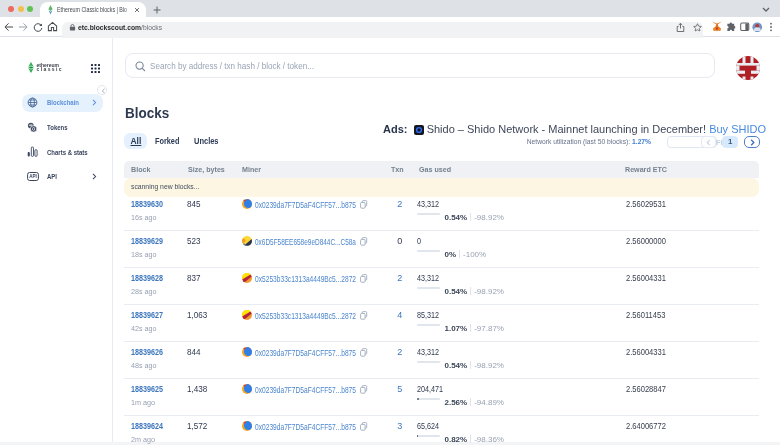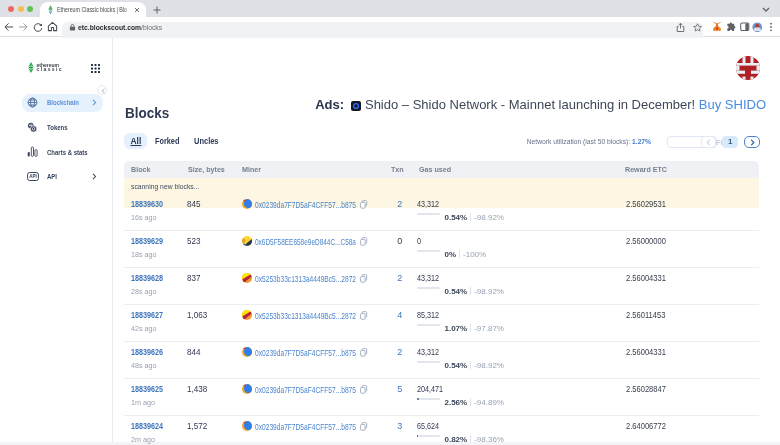--- a/index.html
+++ b/index.html
@@ -31,32 +31,32 @@
   #nav-blockchain .ic { left:5px; }
   #nav-blockchain .chev { left:70px; }
   #collapse { position:absolute; left:97px; top:47px; width:10px; height:10px; border-radius:50%;
     background:#fff; border:1px solid #e3e7ee; }
   
   #search { position:absolute; left:124.5px; top:15px; width:590px; height:25px;
     border:1px solid #e6e9f0; border-radius:8px; }
   #search .ph { position:absolute; left:24px; top:7px; font-size:9px; color:#9aa4b6; transform:scaleX(0.9); transform-origin:left top; white-space:nowrap; }
   
   #h1 { position:absolute; left:125px; top:66px; font-size:15.5px; font-weight:bold; color:#2e3a4f; transform:scaleX(0.87); transform-origin:left top; }
-  #ads { position:absolute; right:14px; top:59px; height:10px; font-size:13px; color:#3e4759; white-space:nowrap; }
+  #ads { position:absolute; right:14px; top:85px; height:10px; font-size:11px; color:#3e4759; white-space:nowrap; }
   
   .tabbtn { position:absolute; top:95px; height:16px; font-size:8.5px; font-weight:bold; color:#2b3a55; }
   #tab-all { left:124.4px; width:23px; background:#e4f0fd; border-radius:6px; text-align:center;
     line-height:16px;text-decoration:underline; }
   .pgbtn { position:absolute; top:97.5px; height:12.5px; border-radius:4px; font-size:7.5px;
     font-weight:bold; text-align:center; }
   
   #thead { position:absolute; left:124.3px; top:122.5px; width:635px; height:17.5px;
     background:#eff1f4; border-radius:5px 5px 0 0; }
   #thead div { position:absolute; top:4px; font-size:7.5px; font-weight:bold; color:#75808f; transform:scaleX(0.95); transform-origin:left top; white-space:nowrap; }
-  #scanrow { position:absolute; left:124.3px; top:140px; width:635px; height:30px; background:#fcf6e3; }
+  #scanrow { position:absolute; left:124.3px; top:140px; width:635px; height:19px; background:#fcf6e3;border-radius:7px; }
   #scanrow div { position:absolute; left:7px; top:3.5px; font-size:8px; color:#414c5e; transform:scaleX(0.85); transform-origin:left top; }
   .row { position:absolute; left:124.3px; width:635px; height:37px; border-bottom:1px solid #e9edf2; z-index:2; }
   .row .blk { position:absolute; left:6.7px; top:5.5px; font-size:9px; font-weight:bold; color:#3d76bd; transform:scaleX(0.8); transform-origin:left top; }
   .row .ago { position:absolute; left:6.7px; top:19px; font-size:8px; color:#97a1b2; transform:scaleX(0.9); transform-origin:left top; }
   .row .size { position:absolute; left:62.8px; top:5.5px; font-size:9px; font-weight:normal; color:#2f3950; transform:scaleX(0.9); transform-origin:left top; }
   .row .av { position:absolute; left:117.5px; top:5px; }
   .row .addr { position:absolute; left:131px; top:6px; font-size:8.5px; color:#4a85cf; transform:scaleX(0.78); transform-origin:left top; }
   .row .cp { position:absolute; left:236.2px; top:6px; }
   .row .txn { position:absolute; left:258px; top:5.5px; width:20px; text-align:right; font-size:9px;
     color:#3d76bd; }
@@ -222,20 +222,27 @@
           <path d="M1 1 L4 4 L1 7" stroke="#39455e" stroke-width="1.2" fill="none"></path>
         </svg>
     </div>
   </div>
   <div id="collapse">
       <svg style="position:absolute;left:2.5px;top:1.5px" width="5" height="6" viewBox="0 0 5 6">
       <path d="M3.6 0.8 L1.2 3 L3.6 5.2" stroke="#a9b3c4" stroke-width="1" fill="none"></path>
     </svg>
     </div>
 
+  <div id="search">
+    <svg class="abs" style="left:9px;top:7px" width="11" height="11" viewBox="0 0 11 11">
+      <circle cx="4.6" cy="4.6" r="3.6" stroke="#7a8498" stroke-width="1.1" fill="none"></circle>
+      <path d="M7.3 7.3 L10 10" stroke="#7a8498" stroke-width="1.1"></path>
+    </svg>
+    <div class="ph">Search by address / txn hash / block / token...</div>
+  </div>
 
   <svg class="abs" style="left:736px;top:17.5px" width="24" height="24" viewBox="0 0 24 24">
     <defs>
         <clipPath id="bc">
           <circle cx="12" cy="12" r="12"></circle>
         </clipPath>
       </defs>
     <g clip-path="url(#bc)">
       <rect x="0" y="0" width="24" height="24" fill="#b01f24"></rect>
       <g fill="#e8eef2">

